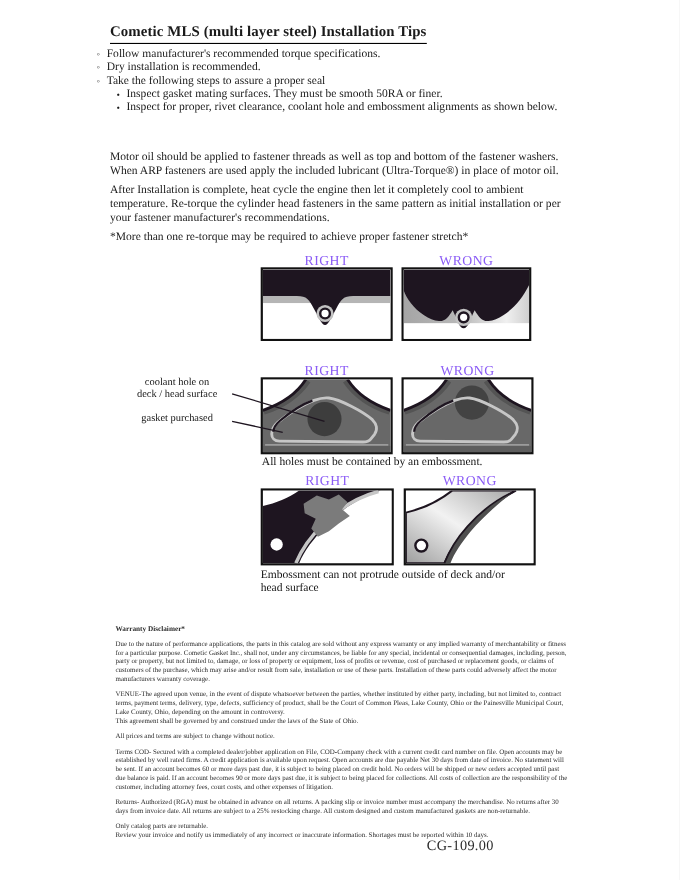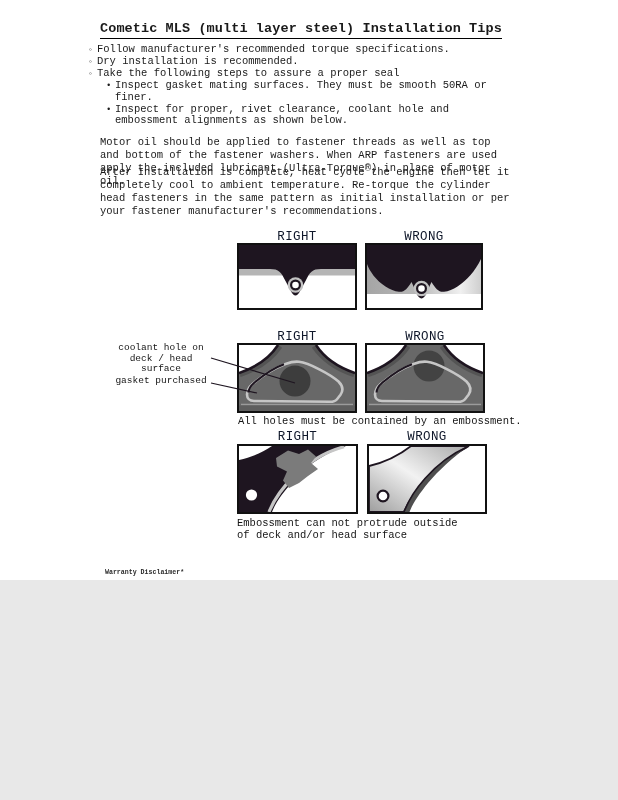--- a/index.html
+++ b/index.html
@@ -1,34 +1,34 @@
 <!DOCTYPE html>
 <html><head>
 <meta charset="utf-8">
 <style>
   html,body{margin:0;padding:0;background:#e8e8e8;}
   .sheet{
-    position:relative;width:618px;height:580px;margin:0 auto;background:#ffffff;
-    font-family:Liberation Mono, monospace;color:#1a1a1a;overflow:hidden;
+    position:relative;width:618px;height:800px;margin:0 auto;background:#ffffff;
+    font-family:Liberation Serif, serif;color:#1a1a1a;overflow:hidden;
   }
   .title{
     position:absolute;left:100px;top:21px;font-size:13.5px;font-weight:bold;
     border-bottom:1.6px solid #000;padding-bottom:2px;letter-spacing:.1px;white-space:nowrap;
   }
   .tips{position:absolute;left:88px;top:44px;width:430px;font-size:10.5px;line-height:11.8px;}
   .tip-row{display:flex;}
   .tip-marker{width:9px;flex:0 0 9px;font-size:8px;line-height:12px;text-align:left;}
   .sub{margin-left:18px;}
   .sub .tip-marker{font-size:9px;}
   .diesel-head{position:absolute;left:100px;top:119px;font-size:12.5px;font-weight:bold;}
   .para{position:absolute;left:100px;width:414px;font-size:10.5px;line-height:13px;}
   .p1{top:136px;}
   .p2{top:166px;}
   .p3{top:209px;}
-  .dlabel{position:absolute;font-size:12.5px;letter-spacing:.4px;text-align:center;color:#0f172a;}
+  .dlabel{position:absolute;font-size:12.5px;letter-spacing:.4px;text-align:center;color:#8b5cf6;}
   .panel{position:absolute;border:2px solid #111;background:#fff;box-sizing:border-box;}
   .panel svg{display:block;}
   .caption{position:absolute;font-size:10.5px;line-height:12px;color:#151515;}
   .callout{position:absolute;width:102px;text-align:center;font-size:9.5px;line-height:10.5px;color:#151515;}
   .connectors{position:absolute;left:105px;top:338px;pointer-events:none;z-index:5;}
   .fineprint{position:absolute;left:105px;top:569px;width:412px;font-size:6.3px;line-height:8px;color:#2b2b2b;}
   .fineprint h4{margin:0 0 5px 0;font-size:6.6px;}
   .fineprint p{margin:0 0 6px 0;white-space:pre-line;}
   .pagecode{position:absolute;left:388px;top:761px;font-size:13px;color:#2a2a2a;letter-spacing:.3px;text-align:center;}
 </style>
@@ -57,20 +57,21 @@
       <span>Inspect gasket mating surfaces.  They must be smooth 50RA or finer.</span>
     </div>
     <div class="tip-row sub">
       <span class="tip-marker">•</span>
       <span>Inspect for proper, rivet clearance, coolant hole and embossment alignments as shown below.</span>
     </div>
   </div>
 
   <div class="para p2">After Installation is complete, heat cycle the engine then let it completely cool to ambient temperature. Re-torque the cylinder head fasteners in the same pattern as initial installation or per your fastener manufacturer's recommendations.</div>
   <div class="para p1">Motor oil should be applied to fastener threads as well as top and bottom of the fastener washers. When ARP fasteners are used apply the included lubricant (Ultra-Torque®) in place of motor oil.</div>
+  <div class="para p3">*More than one re-torque may be required to achieve proper fastener stretch*</div>
 
   <div class="dlabel" style="left:237px;top:230px;width:120px;">RIGHT</div>
   <div class="dlabel" style="left:365px;top:230px;width:118px;">WRONG</div>
 
   <div class="panel" style="left:237px;top:243px;width:120px;height:67px;">
     <svg width="116" height="63" viewBox="0 0 116 63">
       <rect x="0" y="0" width="116" height="63" fill="#ffffff"></rect>
       <rect x="0" y="24" width="116" height="6.5" fill="#b5b5b5"></rect>
       <path d="M0,0 H116 V24 H82 C73,24 71,27 66.5,36 C62,44.5 59.5,50.5 56.5,50.5 C53.5,50.5 51,44.5 46.5,36 C42,27 40,24 31,24 H0 Z" fill="#1e1520"></path>
       <circle cx="56.5" cy="40" r="7.8" fill="#c2c2c2"></circle>

